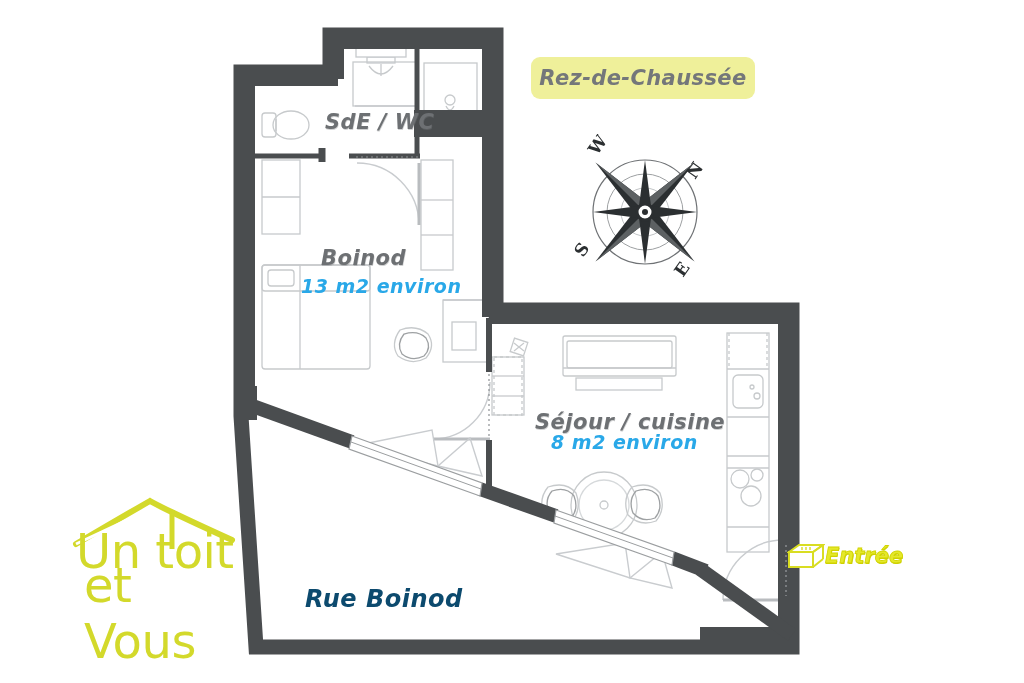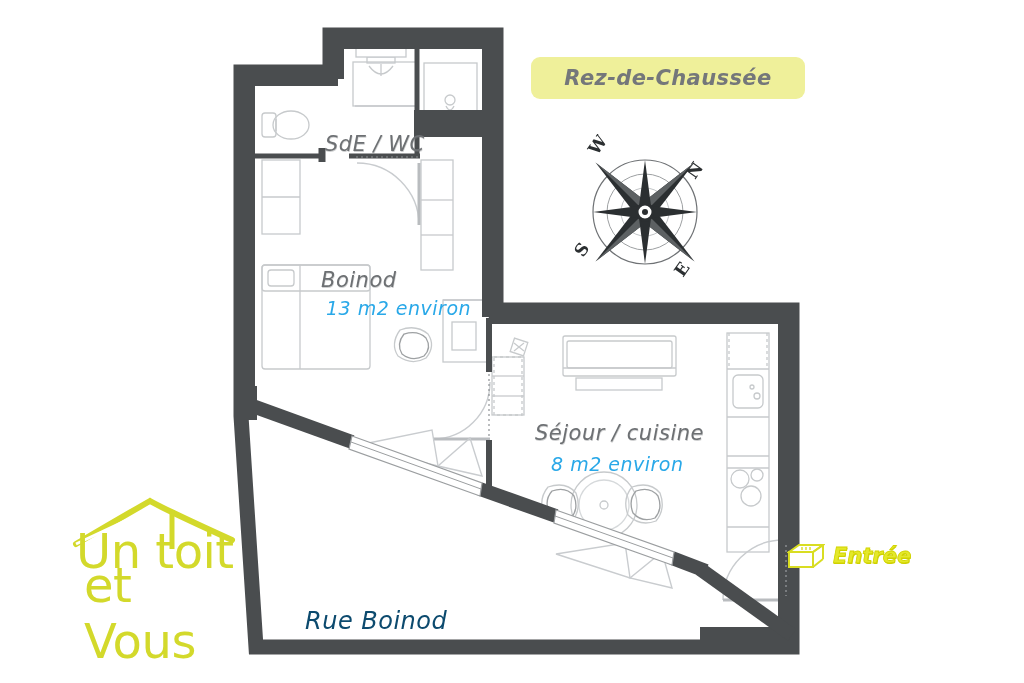--- a/index.html
+++ b/index.html
@@ -27,24 +27,23 @@
     left: 0; top: 0;
     width: 1024px;
     height: 683px;
   }
 
   
   .txt {
     position: absolute;
     white-space: nowrap;
     font-family: "DejaVu Sans", sans-serif;
-    font-weight: normal;
+    font-weight: bold;
     font-style: italic;
     letter-spacing: 0.5px;
-    margin-top: 22px;
   }
 
   .room-name {
     color: #6d7073;
     font-size: 21px;
     text-shadow: 0.5px 0.5px 0 rgba(120,123,126,0.35);
   }
 
   .room-area {
     color: #29a8e8;
@@ -54,21 +53,21 @@
   .street-name {
     color: #0c4a6e;
     font-size: 24px;
   }
 
   
   #floor-badge {
     position: absolute;
     left: 531px;
     top: 57px;
-    width: 274px;
+    width: 224px;
     height: 42px;
     background: #eff09a;
     border-radius: 9px;
     display: flex;
     align-items: center;
     justify-content: center;
   }
   #floor-badge .badge-label {
     color: #74777a;
     font-size: 21px;
@@ -78,21 +77,20 @@
     letter-spacing: 0.4px;
   }
 
   
   #entrance-tag {
     position: absolute;
     left: 787px;
     top: 543px;
     display: flex;
     align-items: center;
-    gap: 8px;
   }
   #entrance-tag .entrance-label {
     color: #e4e82a;
     font-size: 21px;
     font-weight: bold;
     font-style: italic;
     font-family: "DejaVu Sans", sans-serif;
     -webkit-text-stroke: 0.8px #d2d400;
     text-shadow: 0.6px 0.6px 0 #c9cc00;
   }
@@ -366,25 +364,25 @@
       <text x="17" y="124" font-family="DejaVu Serif, serif" font-size="17" font-weight="bold" fill="#2b2f31" transform="rotate(-55 17 124)">S</text>
       <text x="117" y="144" font-family="DejaVu Serif, serif" font-size="17" font-weight="bold" fill="#2b2f31" transform="rotate(-55 117 144)">E</text>
     </svg>
   </div>
 
   <div id="floor-badge">
     <span class="badge-label">Rez-de-Chaussée</span>
   </div>
 
   <div class="txt room-name" style="left:321px; top:246px;">Boinod</div>
-  <div class="txt room-area" style="left:301px; top:275px;padding-left:25px;">13 m2 environ</div>
+  <div class="txt room-area" style="left:301px; top:275px;">13 m2 environ</div>
 
   <div class="txt room-name" style="left:325px; top:110px;">SdE / WC</div>
 
-  <div class="txt room-name" style="left:535px; top:399px;">Séjour / cuisine</div>
+  <div class="txt room-name" style="left:535px; top:410px;">Séjour / cuisine</div>
   <div class="txt room-area" style="left:551px; top:431px;">8 m2 environ</div>
 
   <div class="txt street-name" style="left:305px; top:585px;">Rue Boinod</div>
 
   <div id="entrance-tag">
     <svg width="38" height="26" viewBox="0 0 38 26">
       <polygon points="2,9 12,2 36,2 26,9" fill="#ffffff" stroke="#d9dd22" stroke-width="2"></polygon>
       <rect x="2" y="9" width="24" height="15" fill="#ffffff" stroke="#d9dd22" stroke-width="2"></rect>
       <line x1="26" y1="9" x2="36" y2="2" stroke="#d9dd22" stroke-width="2"></line>
       <line x1="26" y1="24" x2="36" y2="16" stroke="#d9dd22" stroke-width="2"></line>

